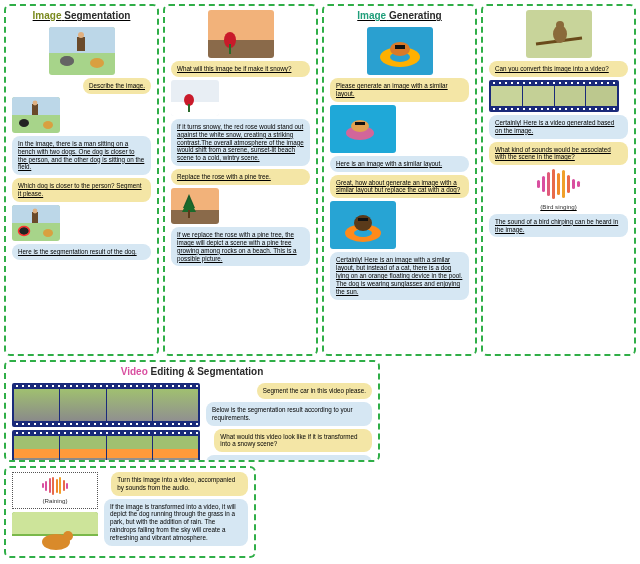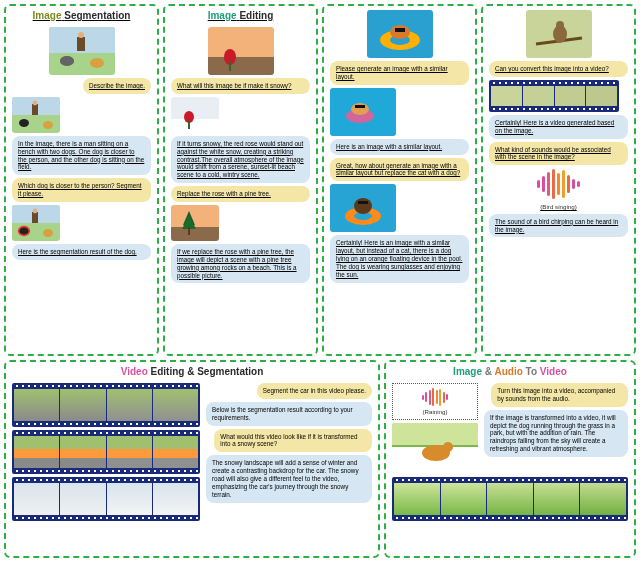--- a/index.html
+++ b/index.html
@@ -21,20 +21,21 @@
   .toprow {
     display: flex;
     gap: 4px;
     height: 352px;
     text-decoration: underline;
   }
   .botrow {
     display: flex;
     gap: 4px;
     height: 198px;
+    flex-direction: column;
   }
   .panel {
     border: 2px dashed #2fae47;
     border-radius: 6px;
     padding: 4px 6px;
     display: flex;
     flex-direction: column;
     gap: 3px;
     overflow: hidden;
   }
@@ -184,24 +185,20 @@
             <circle cx="23" cy="6" r="2.4" fill="#e0b080"></circle>
             <ellipse cx="12" cy="26" rx="5" ry="4" fill="#222"></ellipse>
             <ellipse cx="36" cy="28" rx="5" ry="4" fill="#d9a040"></ellipse>
             <ellipse cx="12" cy="26" rx="5.5" ry="4.5" fill="none" stroke="#ff3030" stroke-width="1.5"></ellipse>
           </svg>
       </div>
       <div class="bubble assist full">Here is the segmentation result of the dog.</div>
     </div>
 
     <div class="panel p2">
-      <div class="title">
-        <span class="t-teal">Image</span>
-        <span class="t-dark">Editing</span>
-      </div>
       <div class="thumb m" style="align-self:center">
         <svg class="scn" viewBox="0 0 66 48">
             <rect width="66" height="30" fill="#f2b27a"></rect>
             <rect y="30" width="66" height="18" fill="#8a6a4a"></rect>
             <ellipse cx="22" cy="30" rx="6" ry="8" fill="#c91a2a"></ellipse>
             <rect x="21" y="34" width="2" height="10" fill="#2a6a2a"></rect>
           </svg>
       </div>
       <div class="bubble user full">What will this image be if make it snowy?</div>
       <div class="thumb s">
@@ -220,20 +217,24 @@
             <rect y="22" width="48" height="14" fill="#8a6a4a"></rect>
             <polygon points="18,6 24,20 12,20" fill="#1a5a2a"></polygon>
             <polygon points="18,10 25,24 11,24" fill="#1a6a2a"></polygon>
             <rect x="17" y="22" width="2" height="8" fill="#5a3a1a"></rect>
           </svg>
       </div>
       <div class="bubble assist full">If we replace the rose with a pine tree, the image will depict a scene with a pine tree growing among rocks on a beach. This is a possible picture.</div>
     </div>
 
     <div class="panel p3">
+      <div class="title">
+        <span class="t-teal">Image</span>
+        <span class="t-dark">Generating</span>
+      </div>
       <div class="thumb m" style="align-self:center">
         <svg class="scn" viewBox="0 0 66 48">
             <rect width="66" height="48" fill="#2aa0d0"></rect>
             <ellipse cx="33" cy="30" rx="20" ry="10" fill="#ffb000"></ellipse>
             <ellipse cx="33" cy="30" rx="10" ry="5" fill="#2aa0d0"></ellipse>
             <ellipse cx="33" cy="22" rx="10" ry="7" fill="#d97a2a"></ellipse>
             <rect x="28" y="18" width="10" height="4" fill="#111"></rect>
           </svg>
       </div>
       <div class="bubble user full">Please generate an image with a similar layout.</div>
@@ -325,27 +326,20 @@
         <div class="rightcol">
           <div class="bubble user">Segment the car in this video please.</div>
           <div class="bubble assist">Below is the segmentation result according to your requirements.</div>
           <div class="bubble user">What would this video look like if it is transformed into a snowy scene?</div>
           <div class="bubble assist">The snowy landscape will add a sense of winter and create a contrasting backdrop for the car. The snowy road will also give a different feel to the video, emphasizing the car's journey through the snowy terrain.</div>
         </div>
       </div>
     </div>
 
     <div class="panel p6">
-      <div class="title">
-        <span class="t-teal">Image</span>
-        <span class="t-grey">&amp;</span>
-        <span class="t-orange">Audio</span>
-        <span class="t-grey">To</span>
-        <span class="t-pink">Video</span>
-      </div>
       <div class="row1">
         <div style="display:flex;flex-direction:column;gap:3px;align-items:center">
           <div class="audio-box">
             <div class="mini-wave">
               <span style="height:5px;background:#d94fa0"></span>
               <span style="height:10px;background:#d94fa0"></span>
               <span style="height:15px;background:#e05a7a"></span>
               <span style="height:18px;background:#e86a4a"></span>
               <span style="height:14px;background:#f08a2a"></span>
               <span style="height:17px;background:#f0a02a"></span>

